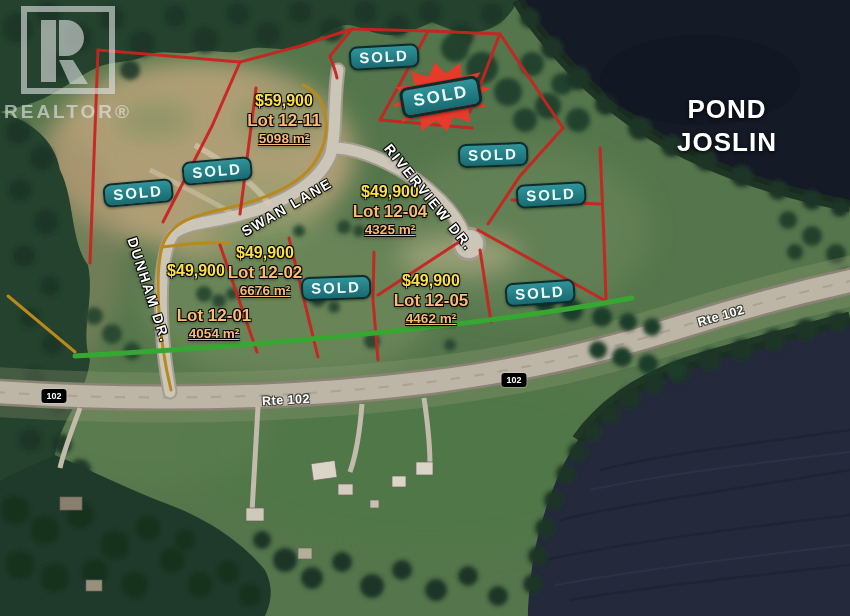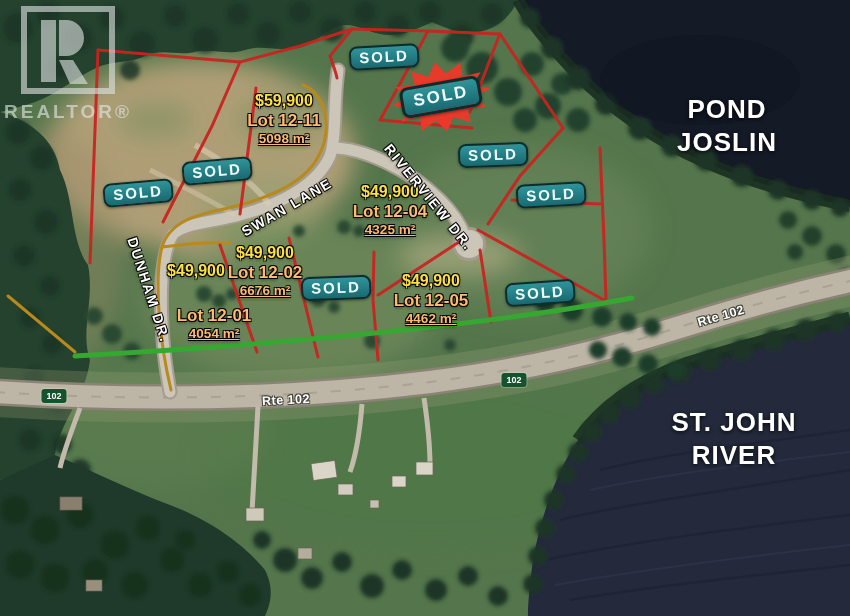--- a/index.html
+++ b/index.html
@@ -16,21 +16,21 @@
   .price{color:#fde047;font-weight:bold;font-size:16px;}
   .lname{color:#fdba74;font-weight:bold;font-size:17px;}
   .larea{color:#fdba74;font-weight:bold;font-size:13.5px;text-decoration:underline;}
   .outl{text-shadow:-1px -1px 0 rgba(0,0,0,.9),1px -1px 0 rgba(0,0,0,.9),
         -1px 1px 0 rgba(0,0,0,.9),1px 1px 0 rgba(0,0,0,.9),0 2px 3px rgba(0,0,0,.45);}
   .street{position:absolute;color:#fff;font-weight:bold;font-size:14px;
           letter-spacing:2px;white-space:nowrap;}
   .waterlbl{position:absolute;transform:translate(-50%,0);color:#fff;font-weight:bold;
             font-size:26px;letter-spacing:1px;text-align:center;line-height:1.25;
             text-shadow:0 1px 4px rgba(0,0,0,.9);white-space:nowrap;}
-  .shield{position:absolute;transform:translate(-50%,-50%);background:#14532d;
+  .shield{position:absolute;transform:translate(-50%,-50%);background:#000000;
           border-radius:3px;color:#fff;font-size:9px;font-weight:bold;
           padding:2px 5px;box-shadow:0 0 0 1px rgba(255,255,255,.22);text-align:center;}
   .rtelbl{position:absolute;color:#fff;font-weight:bold;font-size:12.5px;letter-spacing:.5px;
           text-shadow:-1px -1px 0 #44443c,1px -1px 0 #44443c,-1px 1px 0 #44443c,1px 1px 0 #44443c;
           white-space:nowrap;}
   .attrib{position:absolute;right:6px;bottom:4px;color:#c6c9d2;font-size:13.5px;
           text-shadow:0 1px 2px rgba(0,0,0,.8);}
   .logo{position:absolute;left:4px;top:6px;opacity:.62;text-align:center;}
   .logo .wordmark{color:#e3e7e7;font-size:19px;font-weight:bold;letter-spacing:3px;margin-top:1px;}
 </style>
@@ -382,18 +382,14 @@
 
   <div class="rtelbl" style="left:286px;top:400px;transform:translate(-50%,-50%) rotate(-3deg);">Rte 102</div>
   <div class="rtelbl" style="left:721px;top:316px;transform:translate(-50%,-50%) rotate(-16deg);">Rte 102</div>
   <div class="shield" style="left:54px;top:396px;">102</div>
   <div class="shield" style="left:514px;top:380px;">102</div>
 
   <div class="waterlbl" style="left:727px;top:93px;">
     <div>POND</div>
     <div>JOSLIN</div>
   </div>
-  <div class="waterlbl" style="left:734px;top:406px;">
-    <div>ST. JOHN</div>
-    <div>RIVER</div>
-  </div>
 
 </div>
 
 </body></html>

